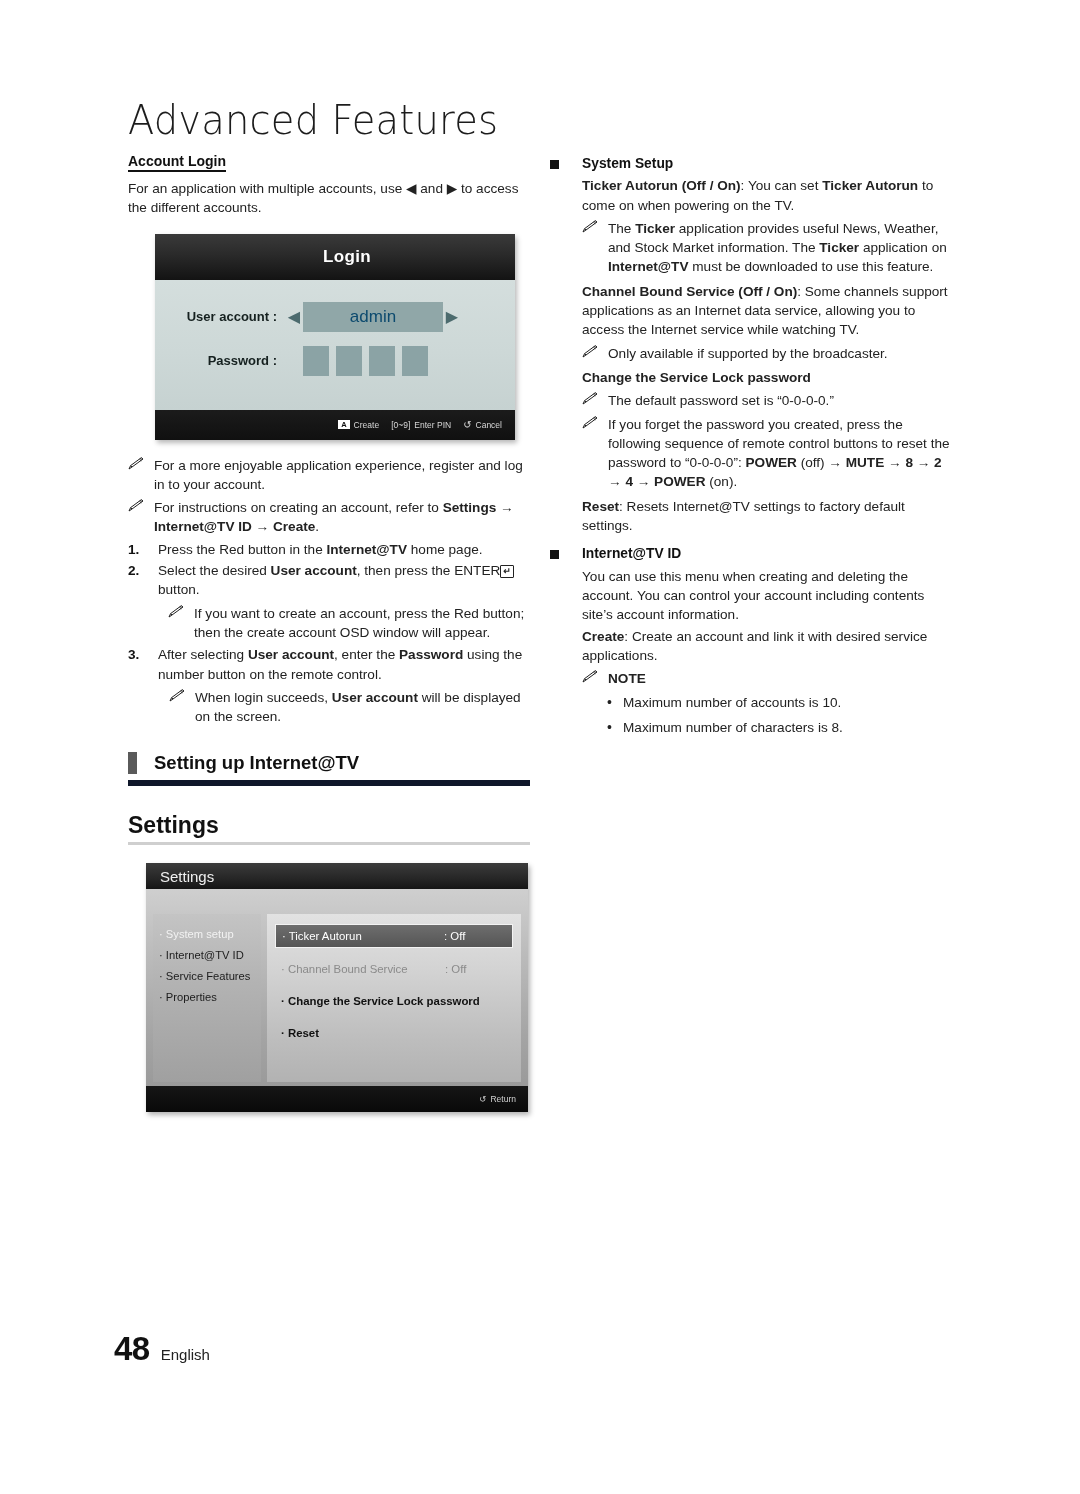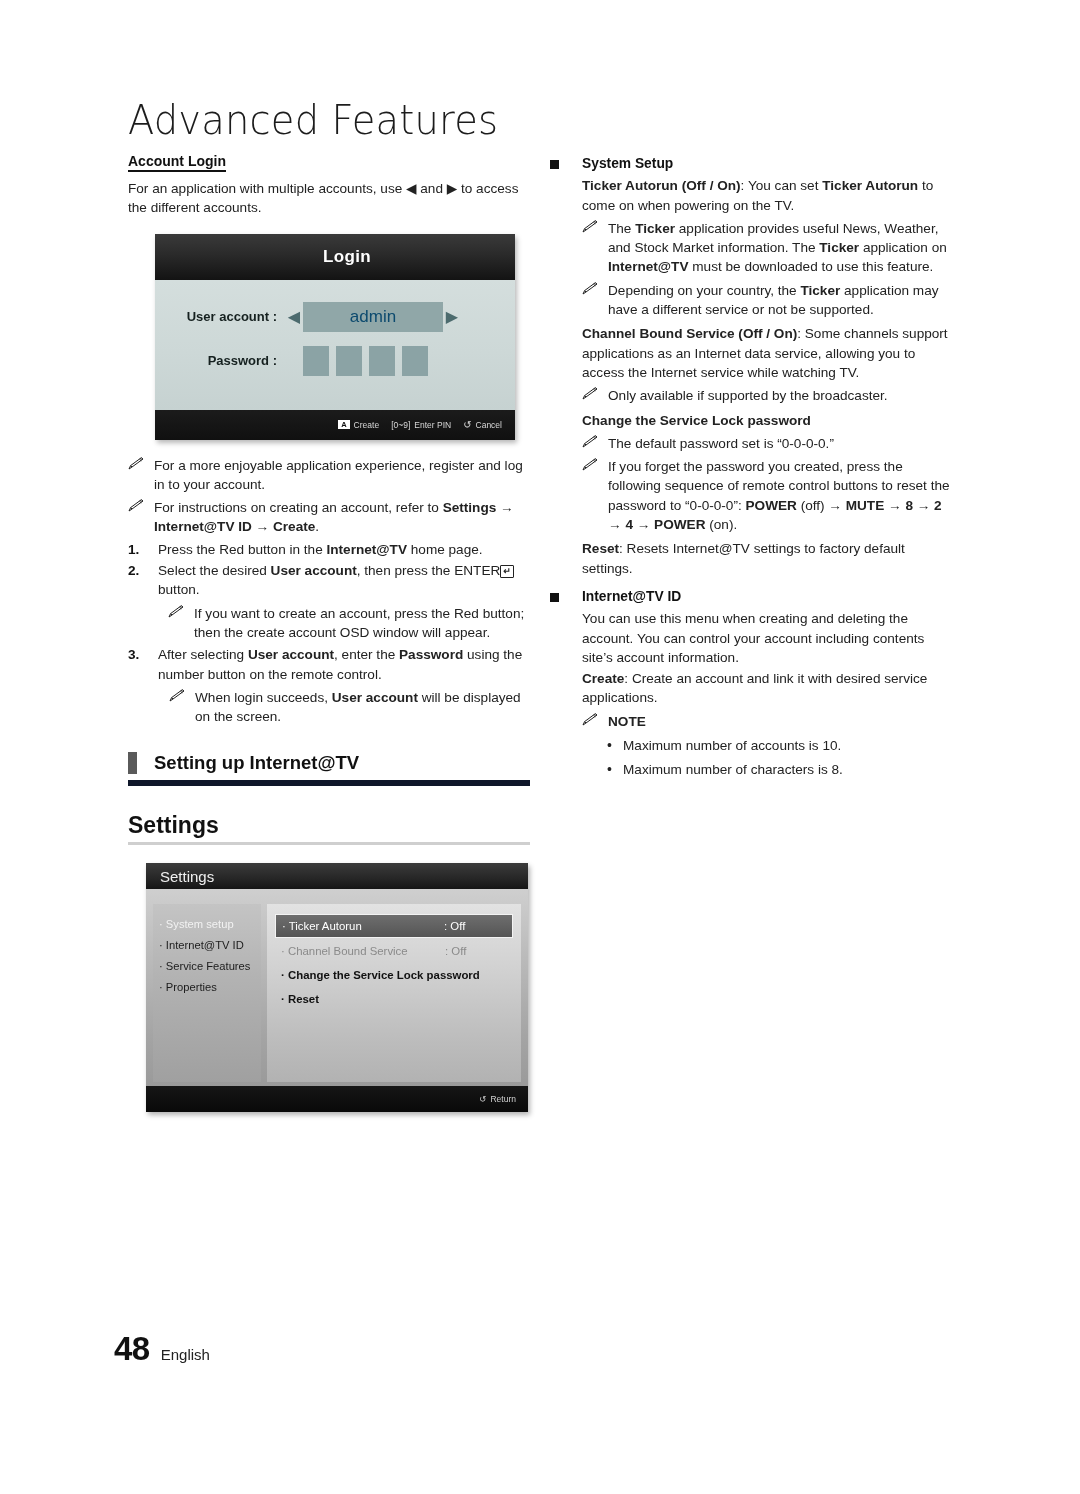--- a/index.html
+++ b/index.html
@@ -276,21 +276,21 @@
     color: #f0f0f0;
     display: flex;
     align-items: center;
     padding-left: 14px;
     font-size: 15px;
   }
   .osd-settings .s-body {
     display: flex;
     height: 197px;
     background: linear-gradient(180deg,#cfcfcf 0%,#bdbdbd 30%,#a4a4a4 75%,#9a9a9a 100%);
-    padding: 15px 7px 4px 7px;
+    padding: 25px 7px 4px 7px;
   }
   .osd-settings .s-left {
     width: 108px;
     padding: 14px 0 0 6px;
     background: linear-gradient(180deg,#c4c4c4 0%,#b3b3b3 40%,#a0a0a0 100%);
   }
   .osd-settings .s-left .item {
     font-size: 11.2px;
     color: #1c1c1c;
     margin-bottom: 9px;
@@ -303,21 +303,21 @@
     background: linear-gradient(180deg,#e2e2e2 0%,#d2d2d2 35%,#bdbdbd 75%,#b2b2b2 100%);
     padding: 10px 8px 0 8px;
   }
   .osd-settings .opt {
     display: flex;
     align-items: center;
     font-size: 11.4px;
     color: #111;
     height: 22px;
     padding: 0 6px;
-    margin-bottom: 2px;
+    margin-bottom: 10px;
   }
   .osd-settings .opt .o-name { flex: 1; white-space: nowrap; }
   .osd-settings .opt .o-val { width: 62px; }
   .osd-settings .opt.sel {
     background: linear-gradient(180deg,#6e6e6e 0%,#555 100%);
     color: #fff;
     border: 1px solid #f3f3f3;
     height: 24px;
   }
   .osd-settings .opt.disabled { color: #8a8a8a; }
@@ -546,31 +546,20 @@
         <svg width="17" height="13" viewBox="0 0 17 13">
             <path d="M1 12 L4 10 L15 2 L13.4 0.6 L2.6 8.6 Z" fill="none" stroke="#222" stroke-width="1"></path>
             <path d="M2.6 8.6 L4 10" stroke="#222" stroke-width="1"></path>
             <path d="M11.5 2.2 L13.2 3.8" stroke="#222" stroke-width="1"></path>
             <path d="M12.6 1.2 L14.2 2.8" stroke="#222" stroke-width="1"></path>
           </svg>
       </span>
       <span class="note-text"><span>The </span><b>Ticker</b><span> application provides useful News, Weather, and Stock Market information. The </span><b>Ticker</b><span> application on </span><b>Internet@TV</b><span> must be downloaded to use this feature.</span></span>
     </div>
 
-    <div class="note-row rt-indent">
-      <span class="pencil">
-        <svg width="17" height="13" viewBox="0 0 17 13">
-            <path d="M1 12 L4 10 L15 2 L13.4 0.6 L2.6 8.6 Z" fill="none" stroke="#222" stroke-width="1"></path>
-            <path d="M2.6 8.6 L4 10" stroke="#222" stroke-width="1"></path>
-            <path d="M11.5 2.2 L13.2 3.8" stroke="#222" stroke-width="1"></path>
-            <path d="M12.6 1.2 L14.2 2.8" stroke="#222" stroke-width="1"></path>
-          </svg>
-      </span>
-      <span class="note-text"><span>Depending on your country, the </span><b>Ticker</b><span> application may have a different service or not be supported.</span></span>
-    </div>
 
     <div class="p rt-indent" style="margin-top:5px"><b>Channel Bound Service (Off / On)</b><span>: Some channels support applications as an Internet data service, allowing you to access the Internet service while watching TV.</span></div>
 
     <div class="note-row rt-indent">
       <span class="pencil">
         <svg width="17" height="13" viewBox="0 0 17 13">
             <path d="M1 12 L4 10 L15 2 L13.4 0.6 L2.6 8.6 Z" fill="none" stroke="#222" stroke-width="1"></path>
             <path d="M2.6 8.6 L4 10" stroke="#222" stroke-width="1"></path>
             <path d="M11.5 2.2 L13.2 3.8" stroke="#222" stroke-width="1"></path>
             <path d="M12.6 1.2 L14.2 2.8" stroke="#222" stroke-width="1"></path>

